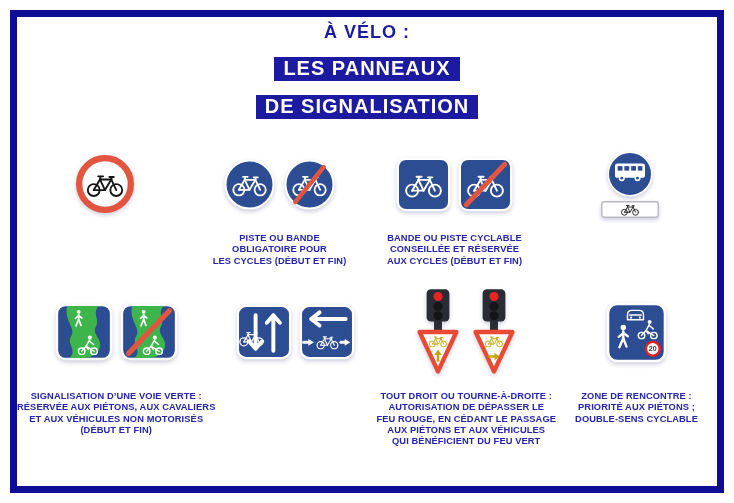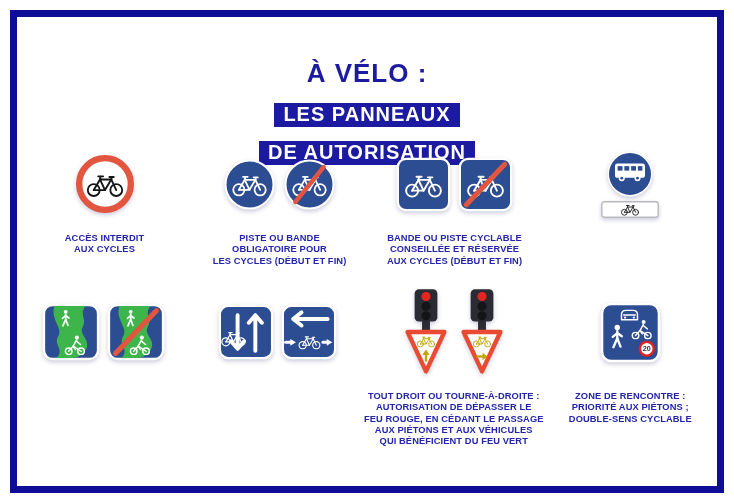--- a/index.html
+++ b/index.html
@@ -1,21 +1,21 @@
 <!DOCTYPE html>
 <html><head>
 <meta charset="utf-8">
 <style>
   html,body{margin:0;padding:0;background:#fff;}
   .page{position:relative;width:734px;height:503px;background:#ffffff;
         font-family:"Liberation Sans",sans-serif;overflow:hidden;}
   .frame{position:absolute;inset:10px;border:7px solid #0f0d96;pointer-events:none;}
 
   .title{position:absolute;top:22px;left:0;right:0;text-align:center;}
-  .title-intro{font-size:26px;font-weight:bold;color:#1b1aa0;letter-spacing:1px;margin-bottom:3px;margin-top:36px;}
+  .title-intro{font-size:18px;font-weight:bold;color:#1b1aa0;letter-spacing:1px;margin-bottom:3px;}
   .badge-row{line-height:0;margin-top:14px;}
   .badge{display:inline-block;background:#1b1aa0;color:#ffffff;font-size:20px;font-weight:bold;
          letter-spacing:1px;line-height:23px;padding:0 9px 1px;}
 
   .row{position:absolute;left:17px;right:17px;display:grid;grid-template-columns:repeat(4,1fr);}
   .row-1{top:146px;}
   .row-2{top:284px;}
   .group{display:flex;flex-direction:column;align-items:center;}
   .sign-area{display:flex;align-items:center;justify-content:center;gap:7px;}
   .row-1 .sign-area{height:76px;}
@@ -68,34 +68,32 @@
     </symbol>
   </defs>
 </svg>
 
 <div class="page">
   <div class="frame"></div>
 
   <div class="title">
     <div class="title-intro">À VÉLO :</div>
     <div class="badge-row"><span class="badge">LES PANNEAUX</span></div>
-    <div class="badge-row"><span class="badge">DE AUTORISATION</span></div>
+    <div class="badge-row"><span class="badge">DE SIGNALISATION</span></div>
   </div>
 
   <div class="row row-1">
 
     <div class="group">
       <div class="sign-area">
         <svg class="sign" width="58" height="58" viewBox="0 0 64 64">
           <circle cx="32" cy="32" r="28.5" fill="#ffffff" stroke="#e2553f" stroke-width="7"></circle>
           <use href="#sym-bike" x="11" y="18" width="42" height="29" style="color:#161616"></use>
         </svg>
       </div>
-      <div class="caption">ACCÈS INTERDIT
-AUX CYCLES</div>
     </div>
 
     <div class="group">
       <div class="sign-area">
         <svg class="sign" width="53" height="53" viewBox="0 0 64 64">
           <circle cx="32" cy="32" r="29" fill="#2d4d92" stroke="#ffffff" stroke-width="2.5"></circle>
           <use href="#sym-bike" x="10" y="17" width="44" height="30" style="color:#ffffff"></use>
         </svg>
         <svg class="sign" width="53" height="53" viewBox="0 0 64 64">
           <circle cx="32" cy="32" r="29" fill="#2d4d92" stroke="#ffffff" stroke-width="2.5"></circle>
@@ -162,20 +160,24 @@
           <use href="#sym-rider" x="21" y="33" width="26" height="21" style="color:#ffffff"></use>
         </svg>
         <svg class="sign" width="58" height="58" viewBox="0 0 60 60">
           <rect x="2" y="2" width="56" height="56" rx="9" fill="#2d4d92" stroke="#ffffff" stroke-width="2.5"></rect>
           <path d="M13,3 C24,3 36,3 45,3 C38,11 47,17 42,25 C38,32 50,38 46,47 C43,54 36,57 28,57 L15,57 C24,48 11,43 17,34 C22,26 8,16 13,3 Z" fill="#3db54b"></path>
           <use href="#sym-ped" x="19" y="7" width="11" height="19" style="color:#ffffff"></use>
           <use href="#sym-rider" x="21" y="33" width="26" height="21" style="color:#ffffff"></use>
           <line x1="51" y1="8" x2="9" y2="52" stroke="#e2553f" stroke-width="5.5" stroke-linecap="round"></line>
         </svg>
       </div>
+      <div class="caption">SIGNALISATION D’UNE VOIE VERTE :
+RÉSERVÉE AUX PIÉTONS, AUX CAVALIERS
+ET AUX VÉHICULES NON MOTORISÉS
+(DÉBUT ET FIN)</div>
     </div>
 
     <div class="group">
       <div class="sign-area">
         <svg class="sign" width="56" height="56" viewBox="0 0 60 60">
           <rect x="2" y="2" width="56" height="56" rx="9" fill="#2d4d92" stroke="#ffffff" stroke-width="2.5"></rect>
           <g fill="none" stroke="#ffffff" stroke-width="4.2" stroke-linecap="round" stroke-linejoin="round">
             <path d="M21,12 L21,46 M14,40 L21,48 L28,40"></path>
             <path d="M40,50 L40,14 M33,20 L40,12 L47,20"></path>
           </g>

